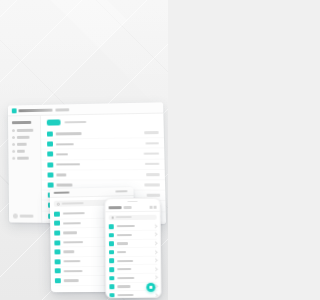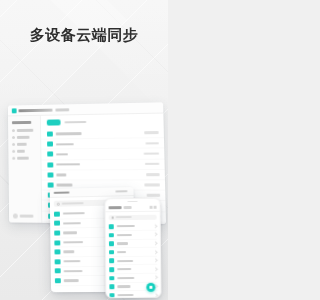--- a/index.html
+++ b/index.html
@@ -335,21 +335,20 @@
 
 <div id="root">
 
   <div class="bg">
     <div class="bg-diag"></div>
     <div class="bg-diag2"></div>
     <div class="bg-wedge wedge-a"></div>
     <div class="bg-wedge wedge-b"></div>
   </div>
 
-  <div class="headline">多设备云端同步</div>
 
   <div class="stage">
 
     <div class="desktop">
 
       <div class="dt-topbar">
         <div class="dt-logo">
           <span class="dt-logo-mark"></span>
           <span class="dt-logo-text">云笔记同步助手</span>
         </div>

